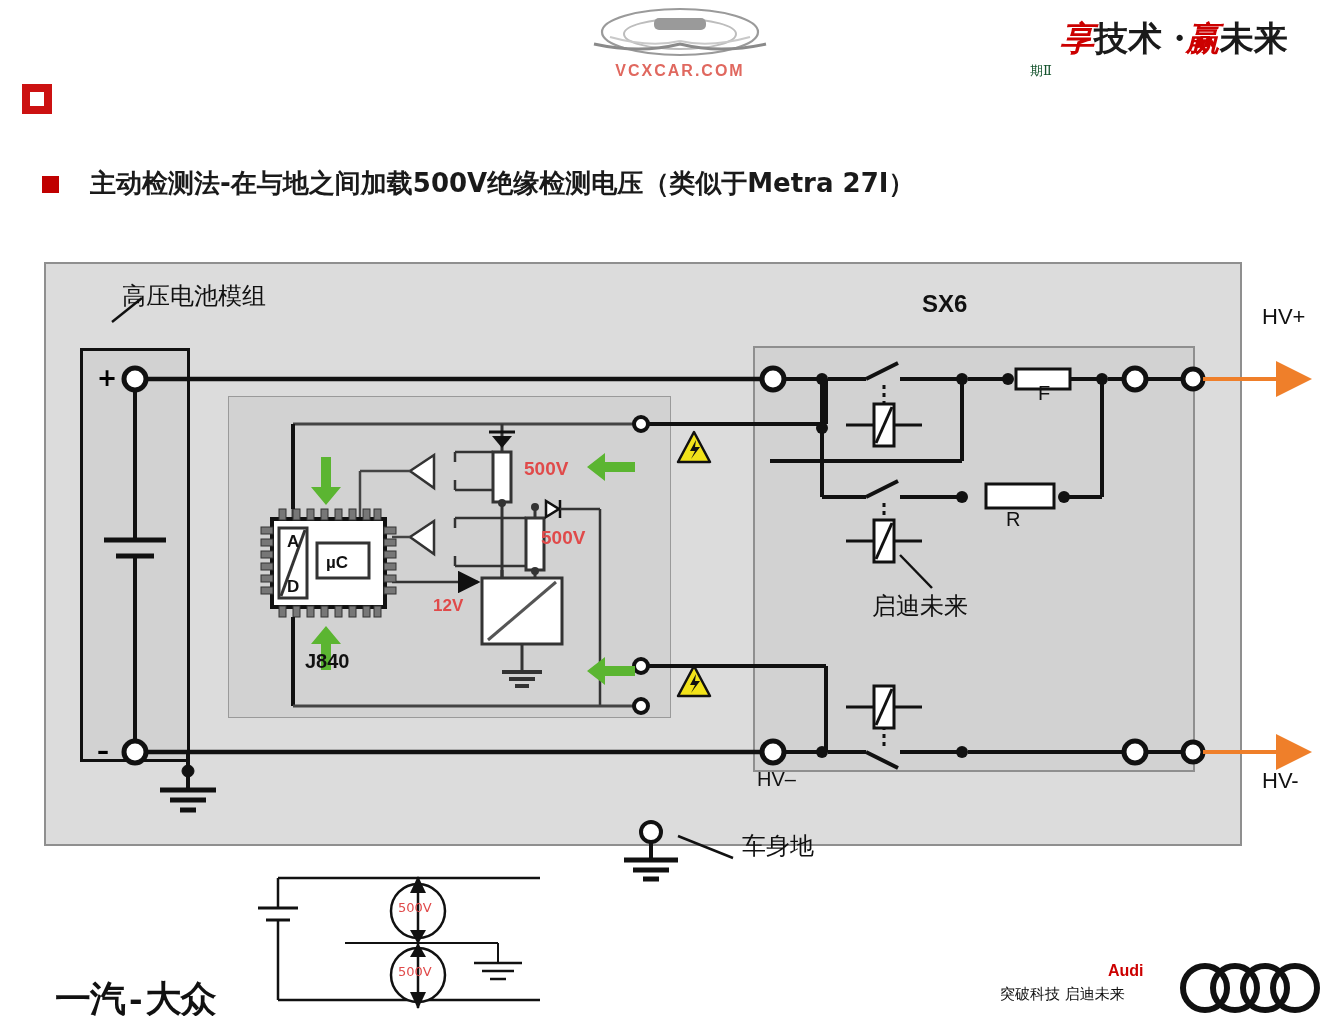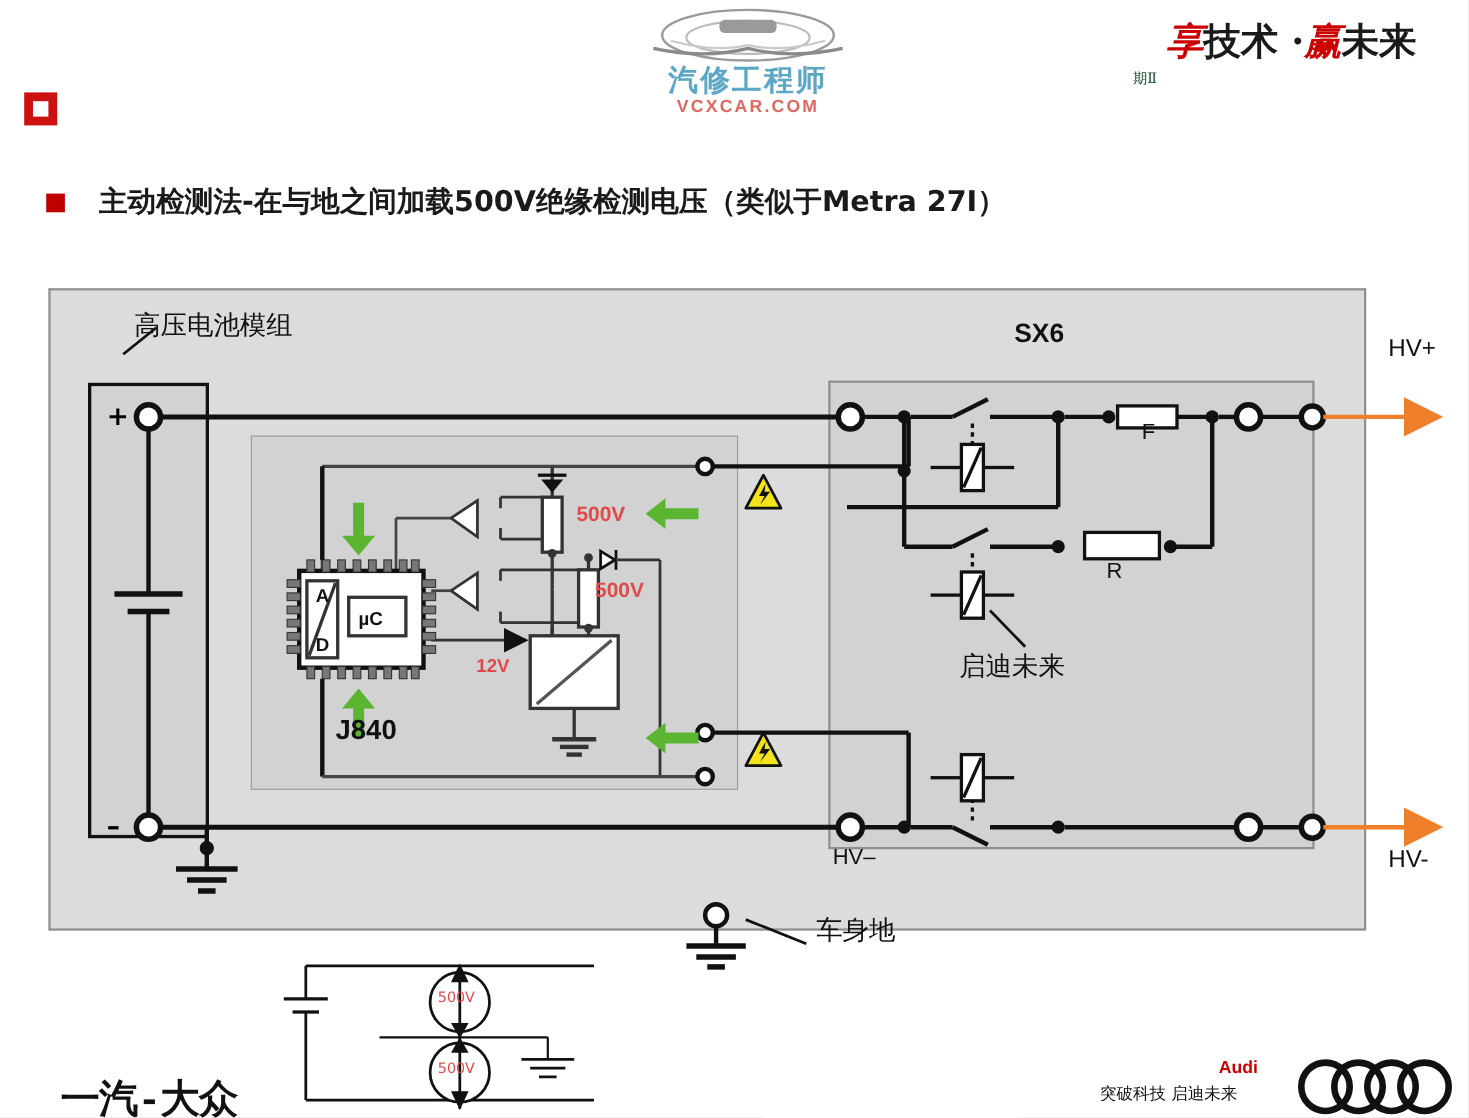--- a/index.html
+++ b/index.html
@@ -36,21 +36,21 @@
   #battery-box{left:80px;top:348px;width:110px;height:414px;background:#d2d2d2;border:3px solid #111;box-sizing:border-box;}
   #ecu-box{left:228px;top:396px;width:443px;height:322px;background:#d2d2d2;border:1px solid #9a9a9a;box-sizing:border-box;}
   #sx6-box{left:753px;top:346px;width:442px;height:426px;background:#d2d2d2;border:2px solid #8f8f8f;box-sizing:border-box;}
 
   .lbl{position:absolute;white-space:nowrap;font-family:"DejaVu Sans",sans-serif;}
   #lbl-batt{left:122px;top:280px;font-size:24px;color:#111;}
   #lbl-sx6{left:922px;top:290px;font-size:24px;font-weight:bold;color:#111;
            font-family:"Liberation Sans",sans-serif;}
   #lbl-pre{left:872px;top:590px;font-size:24px;color:#111;}
   #lbl-body-gnd{left:742px;top:830px;font-size:24px;color:#111;}
-  #lbl-j840{left:305px;top:650px;font-size:25px;font-weight:bold;color:#111;
+  #lbl-j840{left:305px;top:650px;font-size:20px;font-weight:bold;color:#111;
             font-family:"Liberation Sans",sans-serif;}
   #lbl-hvneg-in{left:757px;top:768px;font-size:20px;font-weight:normal;color:#111;
                 font-family:"Liberation Sans",sans-serif;}
   #lbl-hvplus{left:1262px;top:304px;font-size:22px;color:#111;font-family:"Liberation Sans",sans-serif;text-align:right;}
   #lbl-hvminus{left:1262px;top:768px;font-size:22px;color:#111;font-family:"Liberation Sans",sans-serif;}
   #lbl-f{left:1038px;top:382px;font-size:20px;color:#111;font-family:"Liberation Sans",sans-serif;}
   #lbl-r{left:1006px;top:508px;font-size:20px;color:#111;font-family:"Liberation Sans",sans-serif;}
   .red-lbl{color:#e04a4a;font-weight:bold;font-family:"Liberation Sans",sans-serif;}
   #lbl-500a{left:524px;top:458px;font-size:19px;}
   #lbl-500b{left:541px;top:527px;font-size:19px;}
@@ -72,21 +72,20 @@
   <div id="wm-car">
     <svg width="200" height="56" viewBox="0 0 200 56">
       <ellipse cx="100" cy="28" rx="78" ry="23" fill="none" stroke="#9a9a9a" stroke-width="2.2"></ellipse>
       <ellipse cx="100" cy="30" rx="56" ry="15" fill="none" stroke="#bdbdbd" stroke-width="2"></ellipse>
       <rect x="74" y="14" width="52" height="12" rx="5" fill="#9a9a9a"></rect>
       <path d="M14 40 Q60 50 100 40 Q140 50 186 40" fill="none" stroke="#8a8a8a" stroke-width="3"></path>
       <path d="M30 33 Q70 44 100 37" fill="none" stroke="#c9c9c9" stroke-width="2"></path>
       <path d="M170 33 Q130 44 100 37" fill="none" stroke="#c9c9c9" stroke-width="2"></path>
     </svg>
   </div>
-  <div id="wm-cn">汽修工程师</div>
   <div id="wm-en">VCXCAR.COM</div>
 </div>
 
 <div class="abs" id="brand">
   <span class="brand-txt brand-red">享</span><span class="brand-txt brand-blk">技术 ·</span><span class="brand-txt brand-red">赢</span><span class="brand-txt brand-blk">未来</span>
 </div>
 <div class="abs" id="period">期Ⅱ</div>
 
 <div class="abs" id="red-square"></div>
 

